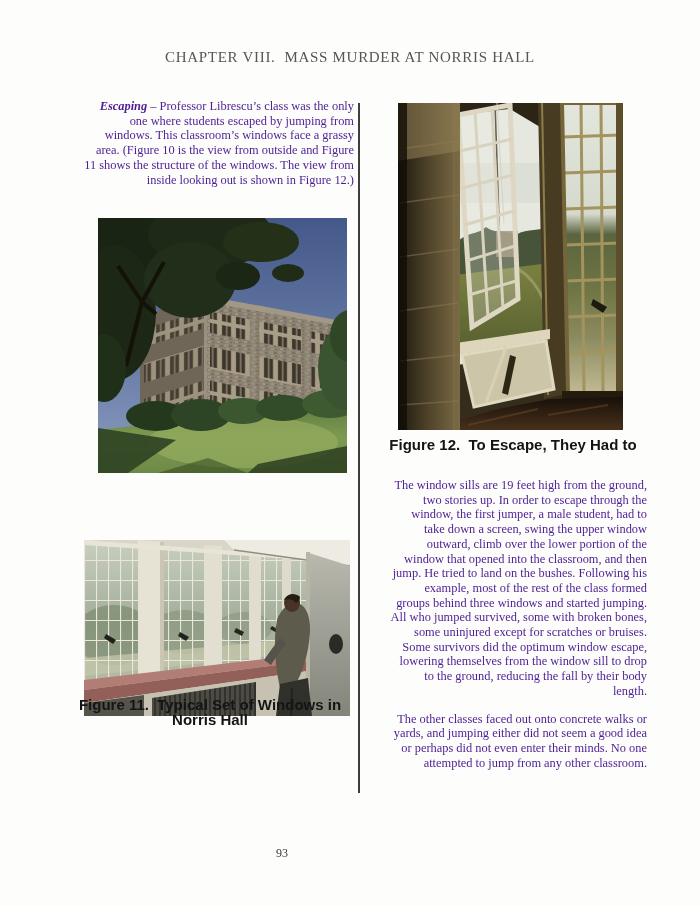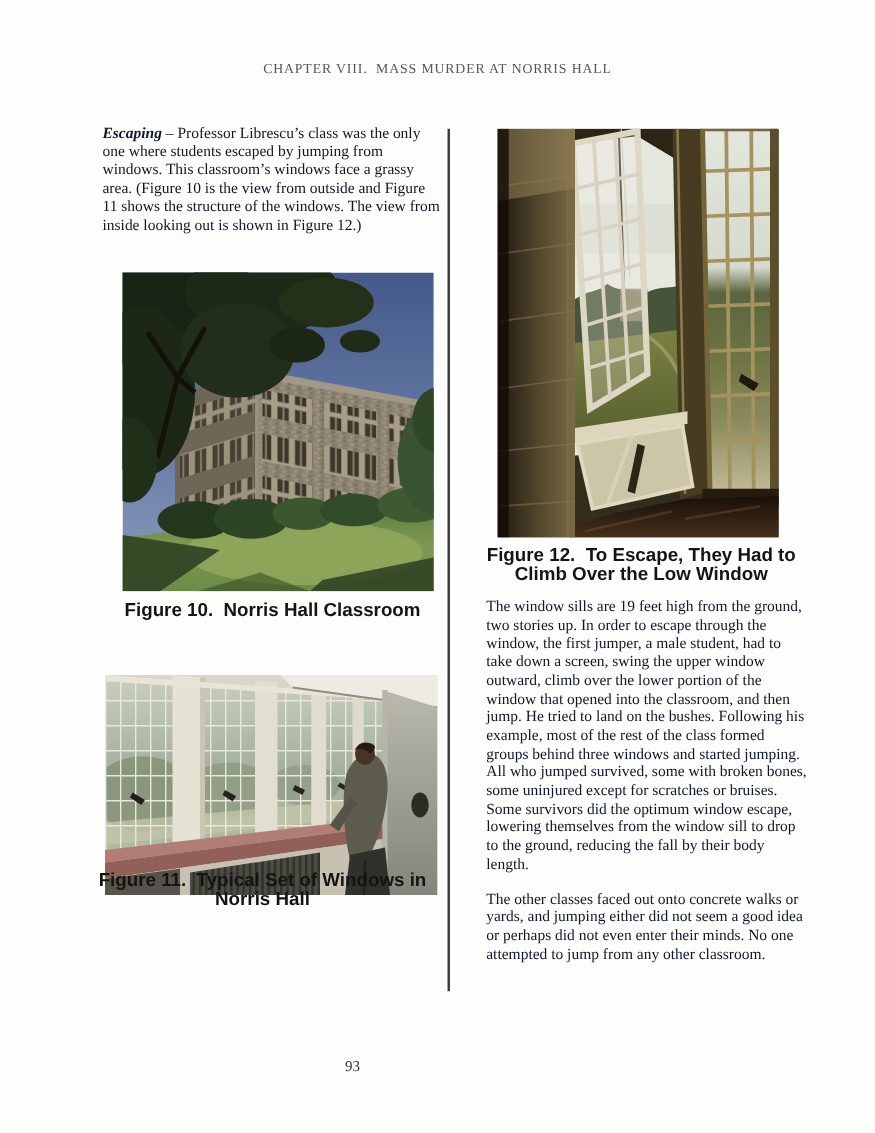--- a/index.html
+++ b/index.html
@@ -6,32 +6,32 @@
   body {
     width:700px; height:906px;
     background:#fdfdfb;
     font-family:"Liberation Serif", serif;
     position:relative;
     overflow:hidden;
   }
   .page-header {
     position:absolute; top:49px; left:0; width:700px;
     text-align:center;
-    font-size:11px; letter-spacing:0.7px;
+    font-size:15px; letter-spacing:0.7px;
     color:#565656;
     white-space:pre-wrap;
   }
   .column-divider {
     position:absolute; left:358px; top:103px;
     width:2px; height:690px;
     background:#3e3e3e;
   }
   .body-text {
     font-size:12.4px; line-height:14.7px;
-    color:#0f172a; text-align:left;
+    color:#4c1d95; text-align:right;
   }
   .intro { position:absolute; left:82px; top:99px; width:272px; }
   .lead-word { font-weight:bold; font-style:italic; }
   .caption {
     font-family:"Liberation Sans", sans-serif;
     font-weight:bold; font-size:15px; line-height:14.5px;
     color:#141414; text-align:center;
     white-space:pre-wrap;
   }
   .fig10-photo { position:absolute; left:98px;  top:218px; width:249px; height:255px; }
@@ -134,21 +134,20 @@
     <ellipse cx="92" cy="62" rx="46" ry="38" fill="#212e19"></ellipse>
     <ellipse cx="163" cy="24" rx="38" ry="20" fill="#243118"></ellipse>
     <ellipse cx="190" cy="55" rx="16" ry="9" fill="#202c17"></ellipse>
     <ellipse cx="140" cy="58" rx="22" ry="14" fill="#1b2615"></ellipse>
     <path d="M28,148 L44,84 L66,44 M44,84 L20,48 M44,84 L58,96" stroke="#141109" stroke-width="4" fill="none"></path>
     <ellipse cx="6" cy="150" rx="22" ry="34" fill="#203018"></ellipse>
   </svg>
 </div>
 
 <div class="fig10-cap">
-  <div class="caption">Figure 10.  Norris Hall Classroom</div>
 </div>
 
 <div class="fig11-photo">
   <svg class="photo" width="266" height="176" viewBox="0 0 266 176" preserveAspectRatio="none" role="img">
     <defs>
       <linearGradient id="f11glass" x1="0" y1="0" x2="0" y2="1">
         <stop offset="0" stop-color="#c9cfc0"></stop>
         <stop offset="0.55" stop-color="#a3ae9c"></stop>
         <stop offset="1" stop-color="#b5bba4"></stop>
       </linearGradient>
@@ -293,21 +292,20 @@
     <polygon points="0,0 62,0 62,327 0,327" fill="url(#f12wall)"></polygon>
     <polygon points="0,0 62,0 62,48 0,58" fill="#938257" opacity="0.55"></polygon>
     <path d="M2,46 L60,38 M2,100 L60,92 M2,154 L60,146 M2,208 L60,200 M2,258 L60,252 M2,302 L60,298" stroke="#8d7c52" stroke-width="1.4" opacity="0.5" fill="none"></path>
     <line x1="56" y1="0" x2="56" y2="327" stroke="#8d7c52" opacity="0.35" stroke-width="2"></line>
     <rect x="0" y="0" width="9" height="327" fill="#120d06" opacity="0.8"></rect>
   </svg>
 </div>
 
 <div class="fig12-cap">
   <div class="caption">Figure 12.  To Escape, They Had to</div>
-  <div class="caption">Climb Over the Low Window</div>
 </div>
 
 <div class="right-text body-text">
   <p>The window sills are 19 feet high from the ground, two stories up. In order to escape through the window, the first jumper, a male student, had to take down a screen, swing the upper window outward, climb over the lower portion of the window that opened into the classroom, and then jump. He tried to land on the bushes. Following his example, most of the rest of the class formed groups behind three windows and started jumping. All who jumped survived, some with broken bones, some uninjured except for scratches or bruises. Some survivors did the optimum window escape, lowering themselves from the window sill to drop to the ground, reducing the fall by their body length.</p>
   <p>The other classes faced out onto concrete walks or yards, and jumping either did not seem a good idea or perhaps did not even enter their minds. No one attempted to jump from any other classroom.</p>
 </div>
 
 <div class="page-number">93</div>
 
 </body></html>

